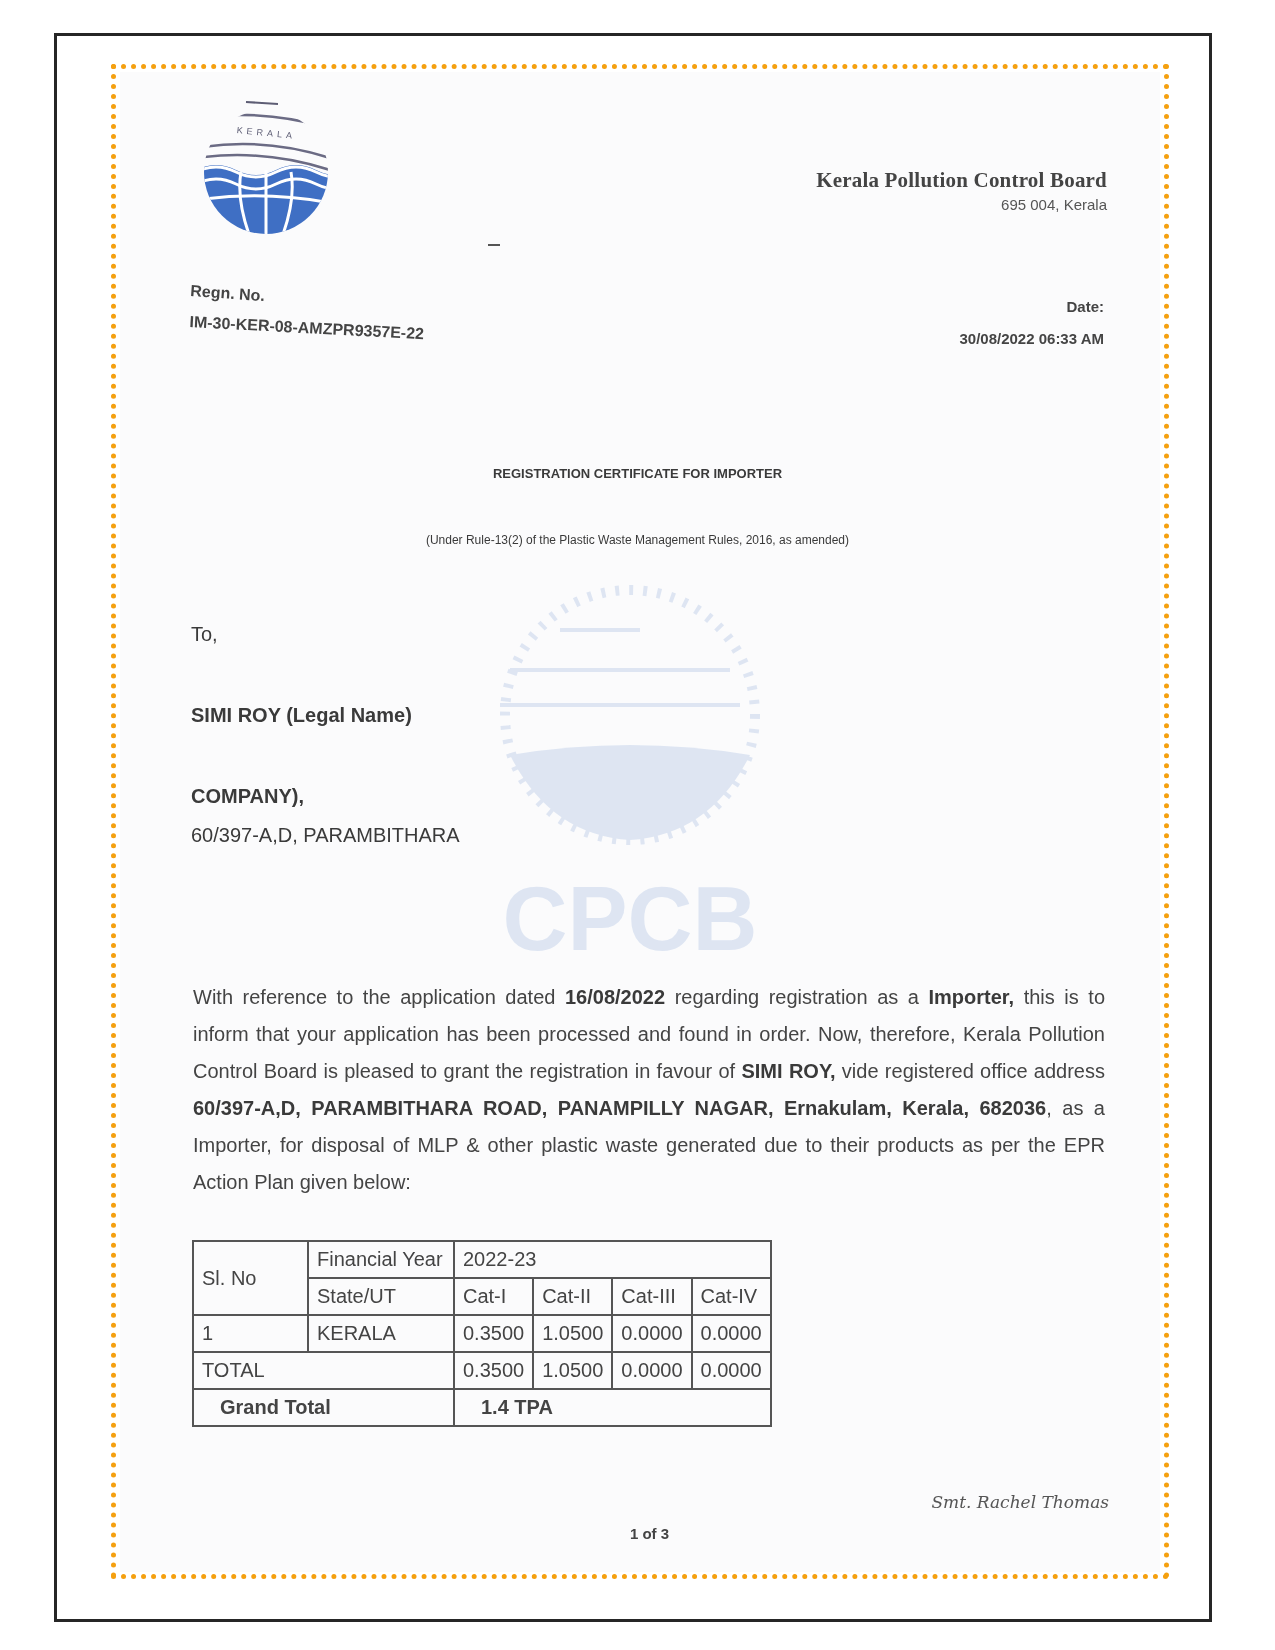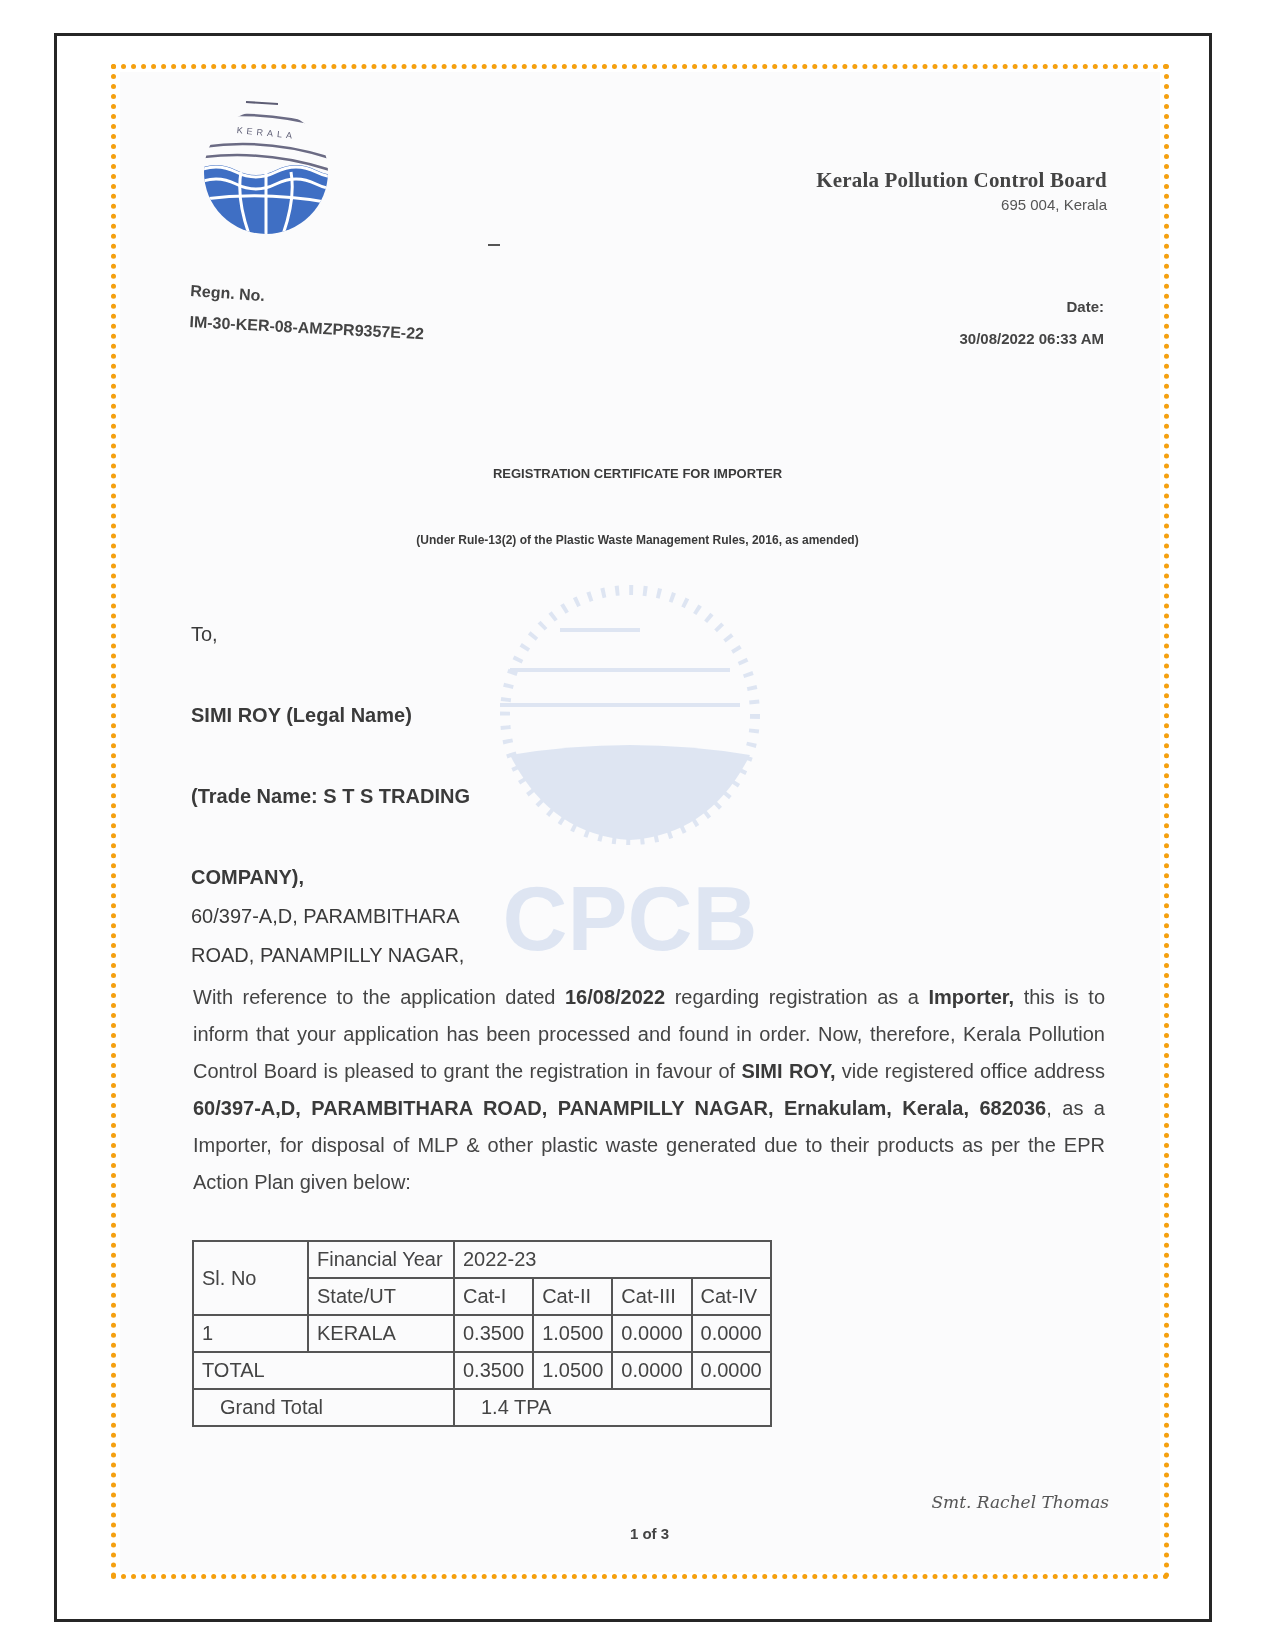--- a/index.html
+++ b/index.html
@@ -23,35 +23,35 @@
   .regn-label { position: absolute; left: 191px; top: 282px; font-size: 16px; font-weight: bold; color: #444;
                 transform: rotate(4deg); transform-origin: left top; }
   .regn-value { position: absolute; left: 190px; top: 313px; font-size: 16px; font-weight: bold; color: #444;
                 transform: rotate(3deg); transform-origin: left top; }
   .date-label { position: absolute; right: 171px; top: 298px; font-size: 15px; font-weight: bold; color: #444; }
   .date-value { position: absolute; right: 171px; top: 330px; font-size: 15px; font-weight: bold; color: #444; }
 
   .cert-title { position: absolute; left: 0; width: 1275px; top: 466px; text-align: center;
                 font-size: 13px; font-weight: bold; color: #3a3a3a; }
   .cert-subtitle { position: absolute; left: 0; width: 1275px; top: 533px; text-align: center;
-                   font-size: 12px; font-weight: bold; color: #3a3a3a; }
+                   font-size: 12px; font-weight: normal; color: #3a3a3a; }
 
   .address-block { position: absolute; left: 191px; top: 615px; font-size: 20px; line-height: 39px; color: #3a3a3a; }
   .address-block .b { font-weight: bold; margin-top: 42px; }
 
   .body-para { position: absolute; left: 193px; top: 979px; width: 912px; font-size: 20px; line-height: 37px;
                text-align: justify; color: #444; }
   .body-para b { color: #3a3a3a; }
 
   table.epr { position: absolute; left: 192px; top: 1240px; border-collapse: collapse; font-size: 20px; color: #444; }
   table.epr td { border: 2px solid #555; padding: 0 8px; height: 35px; white-space: nowrap; }
   table.epr .c-sl { width: 97px; }
   table.epr .c-st { width: 128px; }
   table.epr .c-cat { width: 60px; text-align: left; }
-  table.epr .bold { font-weight: normal; padding-left: 26px; }
+  table.epr .bold { font-weight: bold; padding-left: 26px; }
 
   .signature { position: absolute; right: 166px; top: 1492px; font-family: "DejaVu Serif", serif;
                font-style: italic; font-size: 17px; color: #555; }
   .page-num { position: absolute; left: 0; width: 1275px; top: 1525px; text-align: center;
               font-size: 15px; font-weight: bold; color: #444; padding-left: 12px; }
   .speck { position: absolute; width: 12px; height: 2px; background: #555; }
 </style>
 </head>
 <body>
 
@@ -101,24 +101,22 @@
 <div class="regn-value">IM-30-KER-08-AMZPR9357E-22</div>
 <div class="date-label">Date:</div>
 <div class="date-value">30/08/2022 06:33 AM</div>
 
 <div class="cert-title">REGISTRATION CERTIFICATE FOR IMPORTER</div>
 <div class="cert-subtitle">(Under Rule-13(2) of the Plastic Waste Management Rules, 2016, as amended)</div>
 
 <div class="address-block">
   <div>To,</div>
   <div class="b">SIMI ROY (Legal Name)</div>
-  <div class="b">(Trade Name: S T S TRADING</div>
   <div class="b">COMPANY),</div>
   <div>60/397-A,D, PARAMBITHARA</div>
-  <div>ROAD, PANAMPILLY NAGAR,</div>
 </div>
 
 <div class="body-para"><span>With reference to the application dated </span><b>16/08/2022</b><span> regarding registration as a </span><b>Importer,</b><span> this is to inform that your application has been processed and found in order. Now, therefore, Kerala Pollution Control Board is pleased to grant the registration in favour of </span><b>SIMI ROY,</b><span> vide registered office address </span><b>60/397-A,D, PARAMBITHARA ROAD, PANAMPILLY NAGAR, Ernakulam, Kerala, 682036</b><span>, as a Importer, for disposal of MLP &amp; other plastic waste generated due to their products as per the EPR Action Plan given below:</span></div>
 
 <table class="epr">
   <tbody>
       <tr>
     <td class="c-sl" rowspan="2">Sl. No</td>
     <td class="c-st">Financial Year</td>
     <td colspan="4">2022-23</td>

